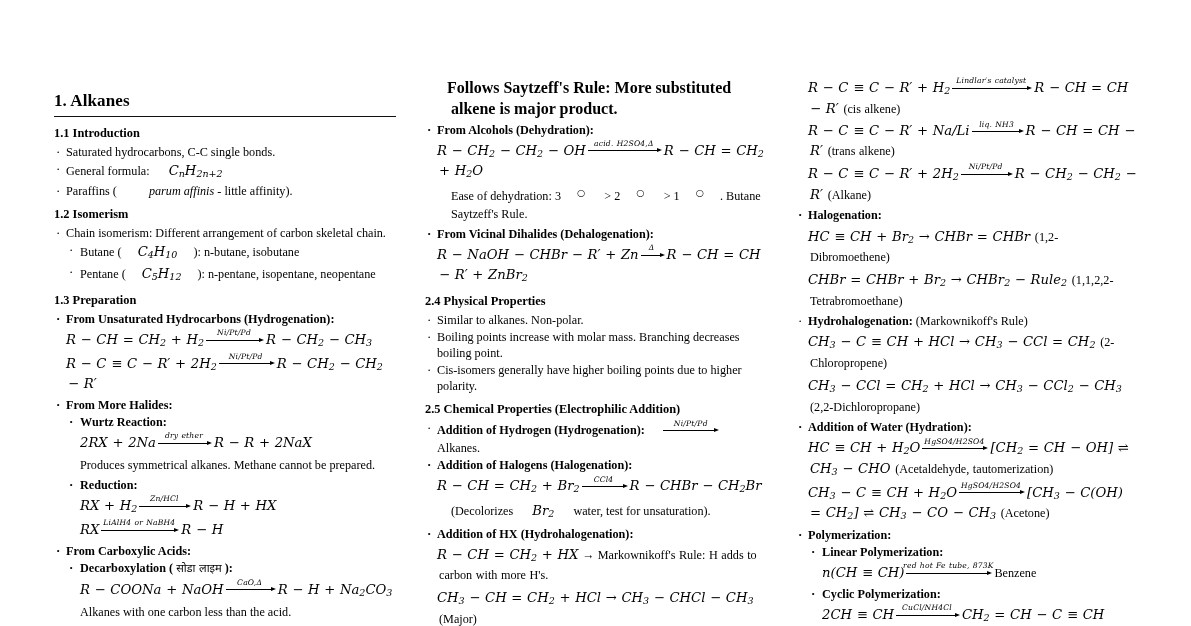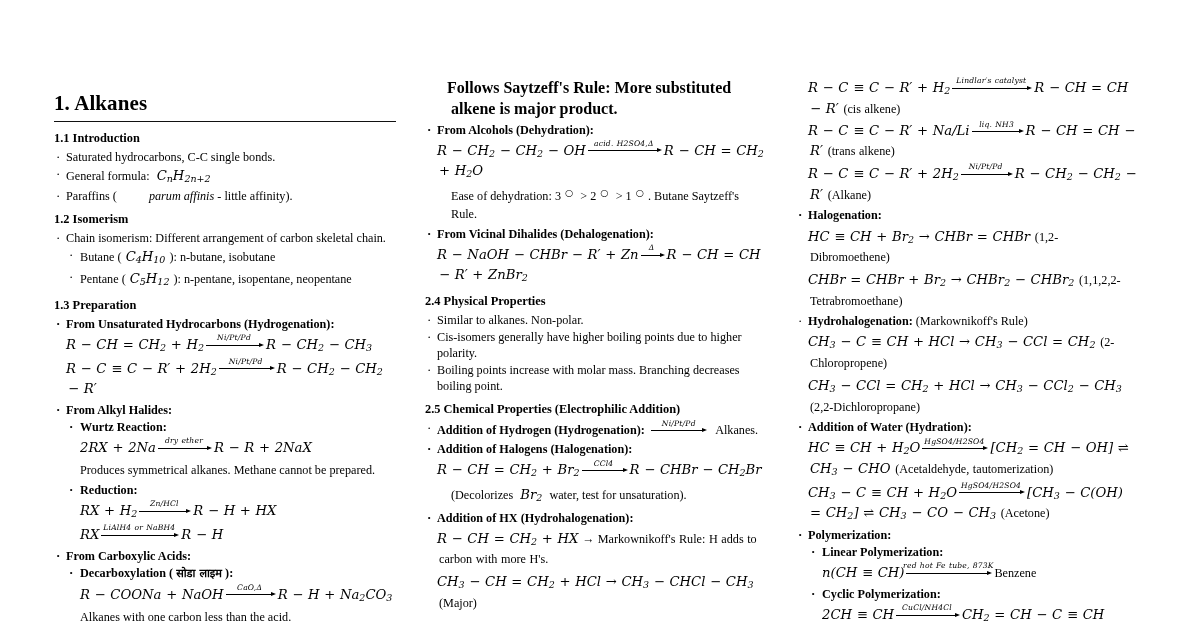--- a/index.html
+++ b/index.html
@@ -33,21 +33,21 @@
   .col {
     width: 346px;
     overflow: hidden;
     height: 626px;
   }
   .col-1 { padding-top: 90px; }
   .col-2 { padding-top: 75px; }
   .col-3 { padding-top: 75px; }
 
   h1.sec {
-    font-size: 21px;
+    font-size: 17px;
     font-weight: bold;
     margin: 0 0 5px 0;
     line-height: 1.25;
     letter-spacing: 0.1px;
   }
   h1.sec.ruled {
     border-bottom: 1.6px solid #111;
     padding-bottom: 5px;
     margin-bottom: 8px;
   }
@@ -117,21 +117,21 @@
     line-height: 1.5;
     margin: 3px 0 3px 0;
     padding-left: 14px;
     text-indent: -2px;
     word-spacing: 0.5px;
   }
   .math.ind { padding-left: 28px; }
   .math.inl {
     display: inline;
     padding-left: 0;
-    margin: 4px;
+    margin: 16px;
     text-indent: 0;
   }
   .math sub {
     font-size: 0.72em;
     font-style: italic;
     vertical-align: -0.25em;
   }
   .math sup {
     font-size: 0.72em;
     vertical-align: 0.45em;
@@ -185,21 +185,21 @@
     width: 0;
     height: 0;
     border-top: 2.5px solid transparent;
     border-bottom: 2.5px solid transparent;
     border-left: 5px solid #000;
     transform: translateY(-50%);
   }
   .hindi {
     font-family: "DejaVu Sans", sans-serif;
     font-size: 11.2px;
-    font-weight: bold;
+    font-weight: normal;
   }
 </style>
 </head>
 <body>
 
 <div class="page">
   <div class="columns">
 
     <div class="col col-1">
       <h1 class="sec ruled">1. Alkanes</h1>
@@ -223,21 +223,21 @@
         <li class="b1 bold">From Unsaturated Hydrocarbons (Hydrogenation):</li>
       </ul>
       <div class="math">
         <span>R − CH = CH</span><sub>2</sub><span> + H</span><sub>2</sub><span class="arrow"><span class="lbl">Ni/Pt/Pd</span><span class="shaft" style="width:58px"></span></span><span>R − CH</span><sub>2</sub><span> − CH</span><sub>3</sub>
       </div>
       <div class="math">
         <span>R − C ≡ C − R′ + 2H</span><sub>2</sub><span class="arrow"><span class="lbl">Ni/Pt/Pd</span><span class="shaft" style="width:56px"></span></span><span>R − CH</span><sub>2</sub><span> − CH</span><sub>2</sub><span> − R′</span>
       </div>
 
       <ul>
-        <li class="b1 bold">From Alkyl Halides:</li>
+        <li class="b1 bold">From More Halides:</li>
         <li class="b2 bold">Wurtz Reaction:</li>
       </ul>
       <div class="math ind">
         <span>2RX + 2Na</span><span class="arrow"><span class="lbl">dry ether</span><span class="shaft" style="width:54px"></span></span><span>R − R + 2NaX</span>
       </div>
       <div class="note">Produces symmetrical alkanes. Methane cannot be prepared.</div>
 
       <ul>
         <li class="b2 bold">Reduction:</li>
       </ul>
@@ -274,22 +274,22 @@
       <ul>
         <li class="b1 bold">From Vicinal Dihalides (Dehalogenation):</li>
       </ul>
       <div class="math">
         <span>R − NaOH − CHBr − R′ + Zn</span><span class="arrow"><span class="lbl">Δ</span><span class="shaft" style="width:24px"></span></span><span>R − CH = CH − R′ + ZnBr</span><sub>2</sub>
       </div>
 
       <h2 class="sub">2.4 Physical Properties</h2>
       <ul>
         <li class="b1">Similar to alkanes. Non-polar.</li>
+        <li class="b1">Boiling points increase with molar mass. Branching decreases boiling point.</li>
         <li class="b1">Cis-isomers generally have higher boiling points due to higher polarity.</li>
-        <li class="b1">Boiling points increase with molar mass. Branching decreases boiling point.</li>
       </ul>
 
       <h2 class="sub">2.5 Chemical Properties (Electrophilic Addition)</h2>
       <ul>
         <li class="b1"><span class="bold">Addition of Hydrogen (Hydrogenation):</span><span class="math inl"><span class="arrow"><span class="lbl">Ni/Pt/Pd</span><span class="shaft" style="width:56px"></span></span></span> <span>Alkanes.</span></li>
         <li class="b1 bold">Addition of Halogens (Halogenation):</li>
       </ul>
       <div class="math">
         <span>R − CH = CH</span><sub>2</sub><span> + Br</span><sub>2</sub><span class="arrow"><span class="lbl">CCl4</span><span class="shaft" style="width:46px"></span></span><span>R − CHBr − CH</span><sub>2</sub><span>Br</span>
       </div>
@@ -317,21 +317,21 @@
       <div class="math">
         <span>R − C ≡ C − R′ + 2H</span><sub>2</sub><span class="arrow"><span class="lbl">Ni/Pt/Pd</span><span class="shaft" style="width:52px"></span></span><span>R − CH</span><sub>2</sub><span> − CH</span><sub>2</sub><span> − R′</span> <span class="rm">(Alkane)</span>
       </div>
       <ul>
         <li class="b1 bold">Halogenation:</li>
       </ul>
       <div class="math">
         <span>HC ≡ CH + Br</span><sub>2</sub><span> → CHBr = CHBr</span> <span class="rm">(1,2-Dibromoethene)</span>
       </div>
       <div class="math">
-        <span>CHBr = CHBr + Br</span><sub>2</sub><span> → CHBr</span><sub>2</sub><span> − CHBr</span><sub>2</sub> <span class="rm">(1,1,2,2-Tetrabromoethane)</span>
+        <span>CHBr = CHBr + Br</span><sub>2</sub><span> → CHBr</span><sub>2</sub><span> − Rule</span><sub>2</sub> <span class="rm">(1,1,2,2-Tetrabromoethane)</span>
       </div>
       <ul>
         <li class="b1"><span class="bold">Hydrohalogenation:</span> <span>(Markownikoff's Rule)</span></li>
       </ul>
       <div class="math">
         <span>CH</span><sub>3</sub><span> − C ≡ CH + HCl → CH</span><sub>3</sub><span> − CCl = CH</span><sub>2</sub> <span class="rm">(2-Chloropropene)</span>
       </div>
       <div class="math">
         <span>CH</span><sub>3</sub><span> − CCl = CH</span><sub>2</sub><span> + HCl → CH</span><sub>3</sub><span> − CCl</span><sub>2</sub><span> − CH</span><sub>3</sub> <span class="rm">(2,2-Dichloropropane)</span>
       </div>

